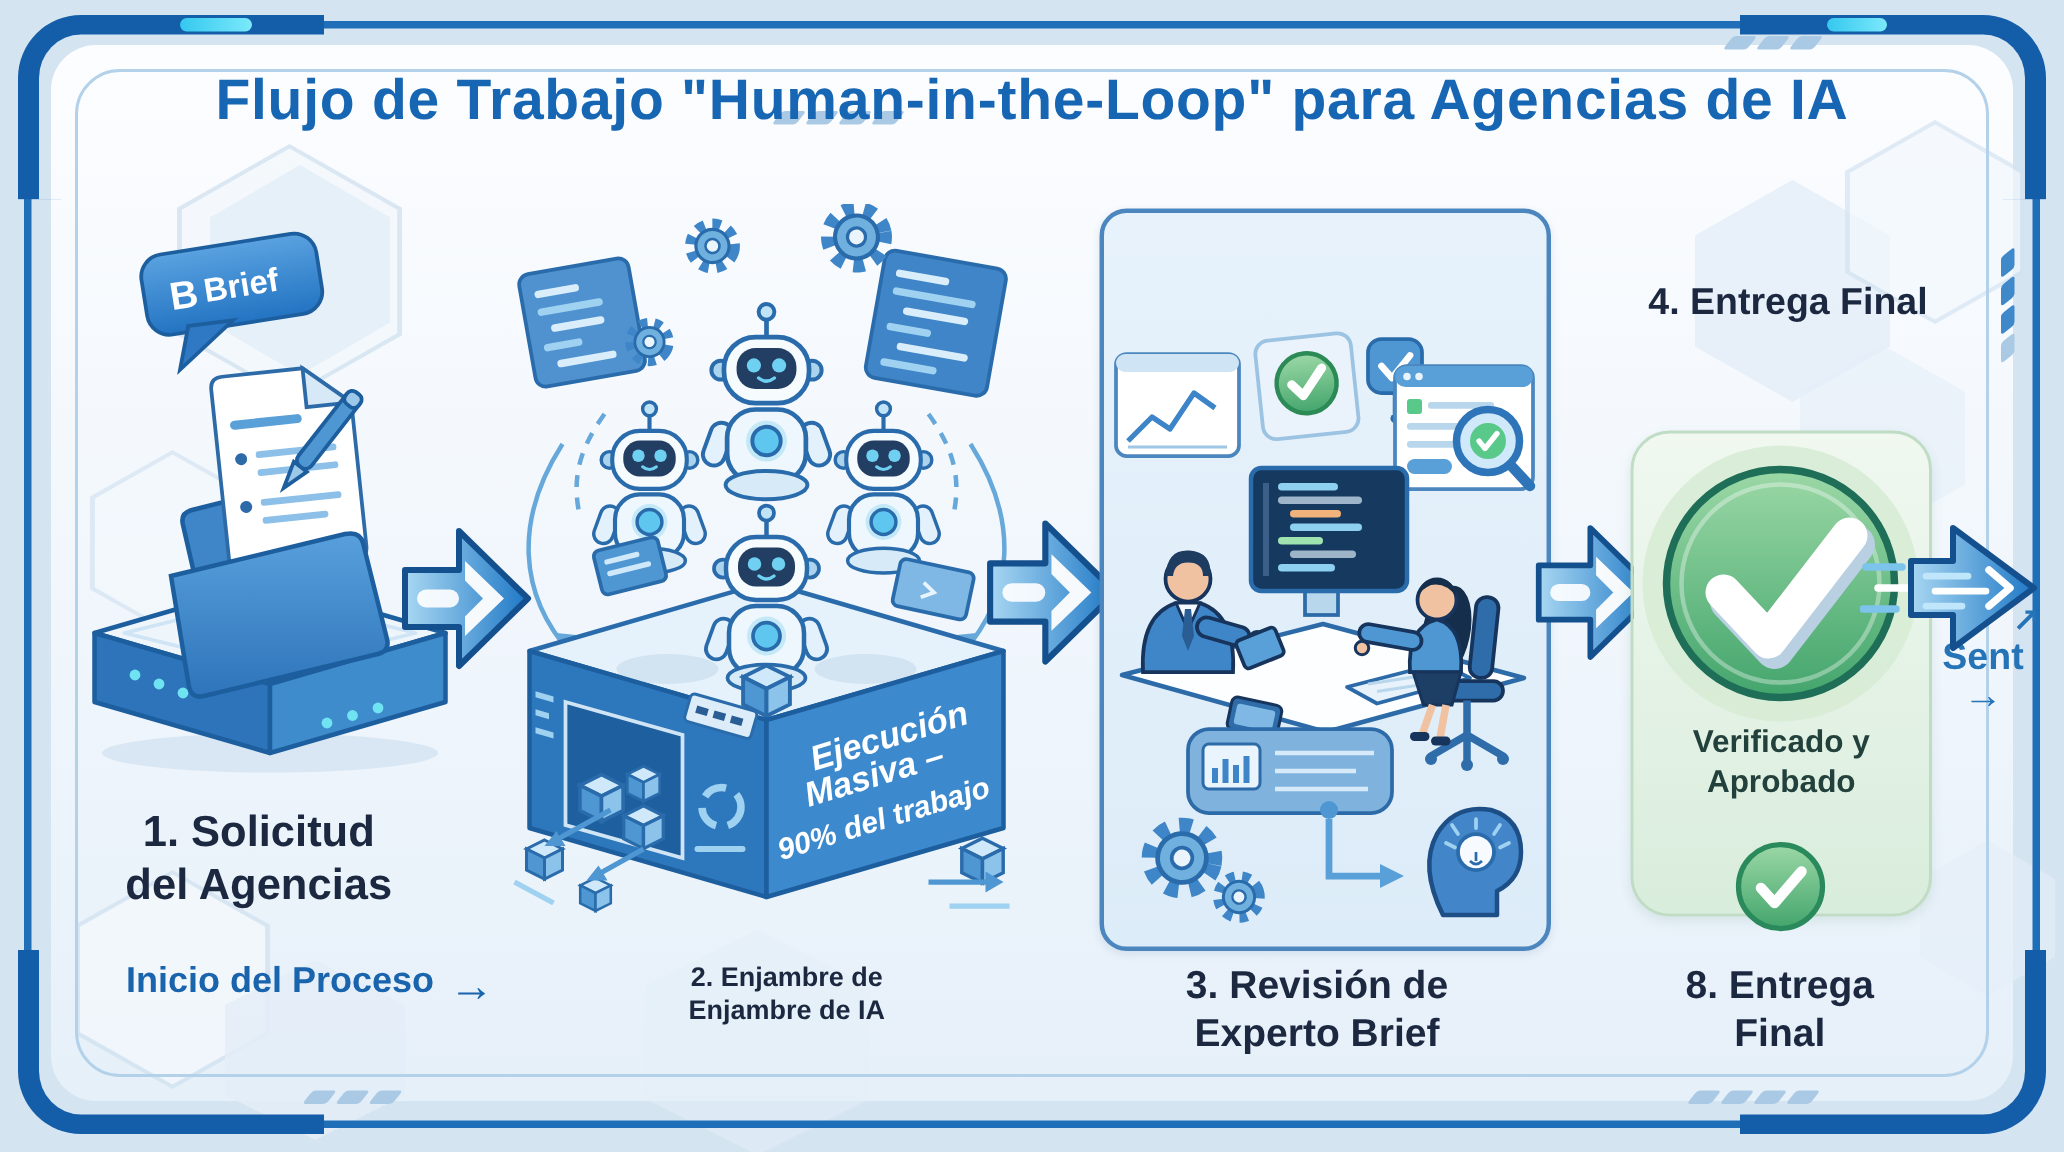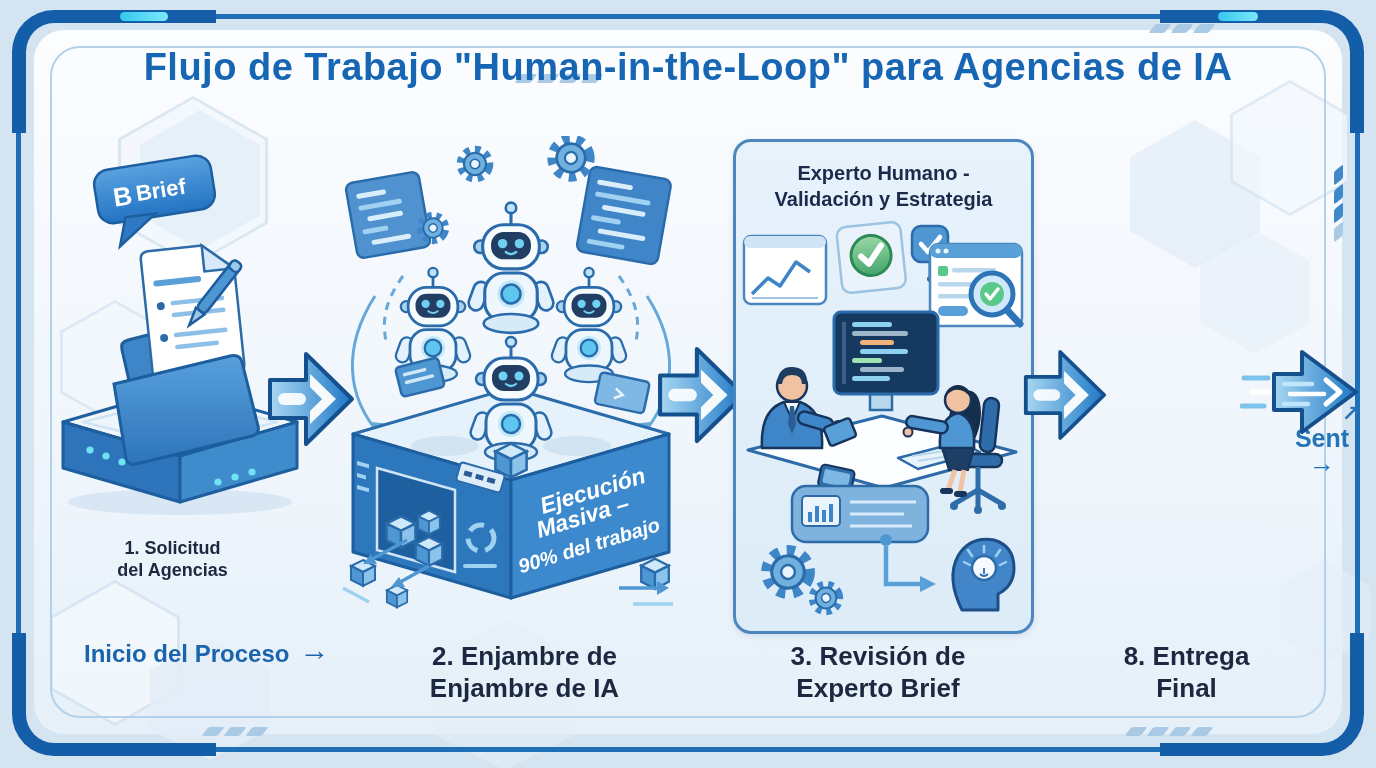--- a/index.html
+++ b/index.html
@@ -21,22 +21,22 @@
   .dash.blue{background:#3f88c9;}
   .dashes.vertical{flex-direction:column;gap:5px;}
   .dashes.vertical .dash{transform:skewY(-38deg);width:9px;height:14px;}
   
   .hex{position:absolute;clip-path:polygon(50% 0,100% 25%,100% 75%,50% 100%,0 75%,0 25%);}
   .hex-fill{background:#e4eef8;}
   .hex-line{background:#d3e3f1;}
   .hex-line > .hex{position:absolute;left:3px;top:3px;right:3px;bottom:3px;background:#f3f8fc;width:auto;height:auto;}
   
   .title{position:absolute;left:0;top:46px;width:100%;text-align:center;font-size:38px;font-weight:bold;color:#1766b3;letter-spacing:.5px;}
-  .step-label{position:absolute;text-align:center;font-weight:bold;color:#1b2840;line-height:1.22;font-size:18px;}
-  .note-line{position:absolute;display:flex;align-items:flex-start;gap:10px;color:#1a64ad;font-size:24px;font-weight:bold;}
+  .step-label{position:absolute;text-align:center;font-weight:bold;color:#1b2840;line-height:1.22;font-size:29px;}
+  .note-line{position:absolute;display:flex;align-items:flex-end;gap:10px;color:#1a64ad;font-size:24px;font-weight:bold;}
   .note-arrow{font-size:30px;line-height:20px;font-weight:bold;}
   
   .panel3{position:absolute;left:733px;top:139px;width:295px;height:489px;border:3px solid #4c86bf;border-radius:18px;
           background:linear-gradient(180deg,#e7f2fb 0%,#dcecf8 100%);box-shadow:0 2px 6px rgba(40,90,140,.12);}
   .panel3-title{position:absolute;left:0;top:18px;width:100%;text-align:center;font-size:20px;font-weight:bold;color:#1b2a4a;line-height:1.3;}
   
   .green-card{position:absolute;left:1087px;top:287px;width:197px;height:320px;border-radius:26px;
               background:linear-gradient(180deg,#f0f8f0 0%,#d9edDC 100%);border:2px solid #c0dcc4;box-shadow:0 3px 8px rgba(60,120,80,.12);}
   .badge-text{position:absolute;left:12px;top:192px;width:173px;text-align:center;font-size:21px;font-weight:bold;color:#23413c;line-height:1.3;}
   .sent-box{position:absolute;left:1284px;top:404px;width:76px;color:#2574b8;font-weight:bold;text-align:center;}
@@ -307,24 +307,20 @@
     </g>
   </svg>
 
   <svg style="position:absolute;left:656px;top:328px;" width="92" height="134" viewBox="0 0 90 130">
     <path d="M4,46 H40 V20 L86,65 L40,110 V84 H4 Z" fill="url(#arrowGrad)" stroke="#15508e" stroke-width="4" stroke-linejoin="round"></path>
     <path d="M44,40 L70,65 L44,90 L44,77 L56,65 L44,53 Z" fill="#ffffff" opacity=".95"></path>
     <rect x="12" y="59" width="28" height="12" rx="6" fill="#ffffff" opacity=".9"></rect>
   </svg>
 
   <div class="panel3">
-    <div class="panel3-title">
-      <span>Experto Humano -</span><br>
-      <span>Validación y Estrategia</span>
-    </div>
     <svg style="position:absolute;left:0;top:76px;" width="289" height="408" viewBox="0 0 289 408">
 
       <g>
         <rect x="8" y="18" width="82" height="68" rx="7" fill="#ffffff" stroke="#4c86bf" stroke-width="2.5"></rect>
         <rect x="8" y="18" width="82" height="12" rx="6" fill="#cfe4f4"></rect>
         <polyline points="16,76 32,60 44,68 60,44 74,54" fill="none" stroke="#3d85c8" stroke-width="3.5" stroke-linejoin="round"></polyline>
         <line x1="16" y1="80" x2="82" y2="80" stroke="#9fc6e4" stroke-width="2"></line>
       </g>
 
       <g transform="translate(100,10) rotate(-6)">
@@ -453,21 +449,41 @@
       </g>
     </svg>
   </div>
 
   <svg style="position:absolute;left:1022px;top:330px;width:86px;z-index:1;" width="90" height="130" viewBox="0 0 90 130">
     <path d="M4,46 H40 V20 L86,65 L40,110 V84 H4 Z" fill="url(#arrowGrad)" stroke="#15508e" stroke-width="4" stroke-linejoin="round"></path>
     <path d="M44,40 L70,65 L44,90 L44,77 L56,65 L44,53 Z" fill="#ffffff" opacity=".95"></path>
     <rect x="12" y="59" width="28" height="12" rx="6" fill="#ffffff" opacity=".9"></rect>
   </svg>
 
-
+  <div class="step-label" style="left:1062px;top:186px;width:260px;font-size:25px;">
+    <span>4. Entrega Final</span>
+  </div>
+
+  <div class="green-card" style="z-index:2;">
+    <svg style="position:absolute;left:4px;top:6px;" width="188" height="188" viewBox="0 0 188 188">
+      <circle cx="94" cy="94" r="92" fill="#d6ebd4" opacity=".85"></circle>
+      <circle cx="94" cy="94" r="76" fill="url(#greenGrad)" stroke="#1e6e58" stroke-width="5"></circle>
+      <circle cx="94" cy="94" r="66" fill="none" stroke="#ffffff" stroke-width="3" opacity=".35"></circle>
+      <path d="M56,100 L86,132 L140,62" fill="none" stroke="#b9cfe2" stroke-width="26" stroke-linecap="round" stroke-linejoin="round" transform="translate(4,6)"></path>
+      <path d="M56,100 L86,132 L140,62" fill="none" stroke="#ffffff" stroke-width="24" stroke-linecap="round" stroke-linejoin="round"></path>
+    </svg>
+    <div class="badge-text">
+      <span>Verificado y</span><br>
+      <span>Aprobado</span>
+    </div>
+    <svg style="position:absolute;left:66px;top:270px;" width="64" height="64" viewBox="0 0 64 64">
+      <circle cx="32" cy="32" r="28" fill="url(#greenGrad)" stroke="#2a8a5c" stroke-width="3.5"></circle>
+      <path d="M19,33 l9,10 l18,-21" fill="none" stroke="#ffffff" stroke-width="7" stroke-linecap="round" stroke-linejoin="round"></path>
+    </svg>
+  </div>
 
   <svg style="position:absolute;left:1240px;top:336px;z-index:3;" width="122" height="112" viewBox="0 0 122 112">
     <g stroke-linecap="round">
       <line x1="4" y1="42" x2="28" y2="42" stroke="#7cc4ec" stroke-width="5"></line>
       <line x1="12" y1="56" x2="34" y2="56" stroke="#ffffff" stroke-width="5"></line>
       <line x1="2" y1="70" x2="24" y2="70" stroke="#7cc4ec" stroke-width="5"></line>
     </g>
     <path d="M34,38 H62 V16 L116,56 L62,96 V74 H34 Z" fill="url(#arrowGrad)" stroke="#15508e" stroke-width="4" stroke-linejoin="round"></path>
     <g stroke-linecap="round">
       <line x1="44" y1="48" x2="72" y2="48" stroke="#bfe6fa" stroke-width="4.5"></line>
@@ -486,21 +502,21 @@
   <div class="step-label" style="left:55px;top:538px;width:235px;">
     <span>1. Solicitud</span><br>
     <span>del Agencias</span>
   </div>
 
   <div class="note-line" style="left:84px;top:640px;">
     <span>Inicio del Proceso</span>
     <span class="note-arrow">→</span>
   </div>
 
-  <div class="step-label" style="left:382px;top:641px;width:285px;font-size:26px;">
+  <div class="step-label" style="left:382px;top:641px;width:285px;font-size:18px;">
     <span>2. Enjambre de</span><br>
     <span>Enjambre de IA</span>
   </div>
 
   <div class="step-label" style="left:738px;top:641px;width:280px;font-size:26px;text-align:center;">
     <span>3. Revisión de</span><br>
     <span>Experto Brief</span>
   </div>
 
   <div class="step-label" style="left:1094px;top:641px;width:185px;font-size:26px;">

